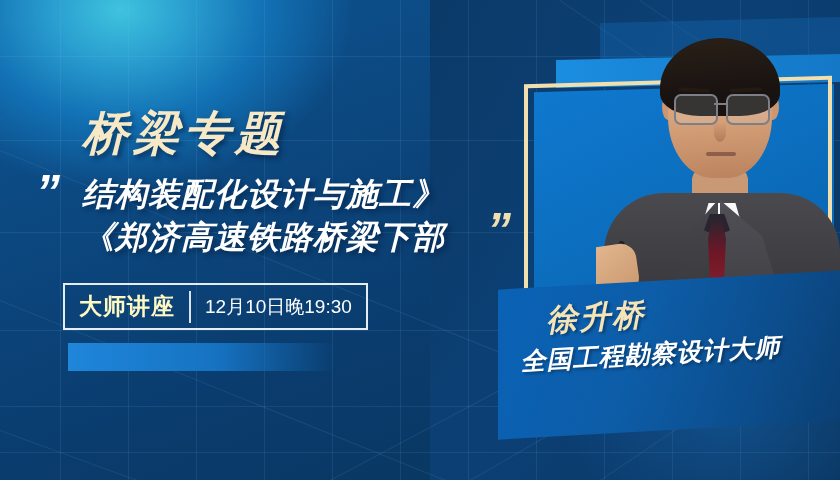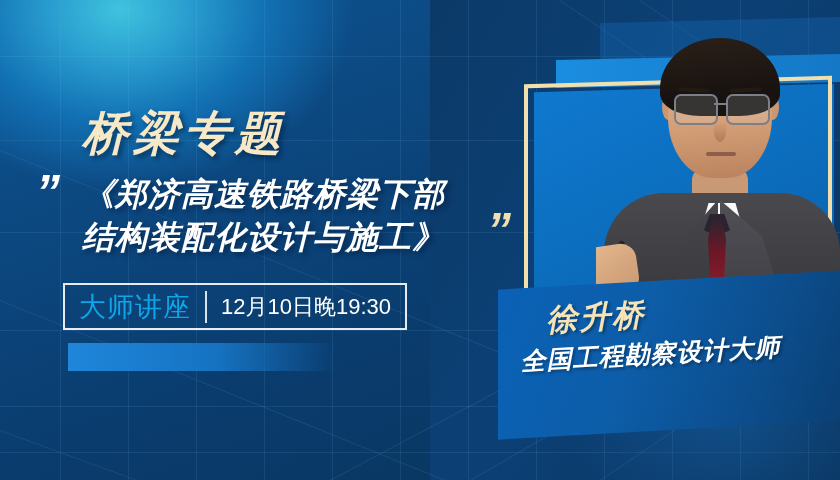--- a/index.html
+++ b/index.html
@@ -98,23 +98,23 @@
   .q-open{left:36px;top:168px;font-size:48px;color:#ffffff;}
   .q-close{left:487px;top:206px;font-size:48px;color:#f2dfae;}
   .maintitle{position:absolute;left:82px;top:173px;width:420px;
     font-size:32px;font-weight:bold;font-style:italic;color:#ffffff;line-height:1.34;
     letter-spacing:1px;text-shadow:3px 3px 5px rgba(0,20,50,.5);}
   .maintitle div{white-space:nowrap;}
 
   
   .lecbar{position:absolute;left:63px;top:283px;height:43px;
     border:2px solid rgba(255,255,255,.9);display:flex;align-items:center;}
-  .lec-a{font-size:27px;font-weight:normal;color:#0ea5e9;padding:0 14px;letter-spacing:1px;}
+  .lec-a{font-size:23px;font-weight:bold;color:#fef9c3;padding:0 14px;letter-spacing:1px;}
   .lec-div{width:2px;height:32px;background:rgba(255,255,255,.85);}
-  .lec-b{font-size:22px;color:#fff;padding:0 14px;letter-spacing:0px;}
+  .lec-b{font-size:19px;color:#fff;padding:0 14px;letter-spacing:0px;}
 
   
   .subbar{position:absolute;left:68px;top:343px;width:268px;height:28px;
     background:linear-gradient(90deg,#1f86da 0%,#1673c2 55%,rgba(16,80,140,0) 100%);}
   .subtext{position:absolute;left:78px;top:345px;font-size:19px;font-weight:bold;color:#ffffff;
     letter-spacing:1px;text-shadow:1px 1px 2px rgba(0,20,50,.5);}
 </style>
 </head>
 <body>
 
@@ -186,22 +186,22 @@
     <div class="sp-name">徐升桥</div>
     <div class="sp-role">全国工程勘察设计大师</div>
   </div>
 
   <div class="kicker">桥梁专题</div>
 
   <div class="quote q-open">”</div>
   <div class="quote q-close">”</div>
 
   <div class="maintitle">
+    <div>结构装配化设计与施工》</div>
     <div>《郑济高速铁路桥梁下部</div>
-    <div>结构装配化设计与施工》</div>
   </div>
 
   <div class="lecbar">
     <div class="lec-a">大师讲座</div>
     <div class="lec-div"></div>
     <div class="lec-b">12月10日晚19:30</div>
   </div>
 
   <div class="subbar"></div>
 

